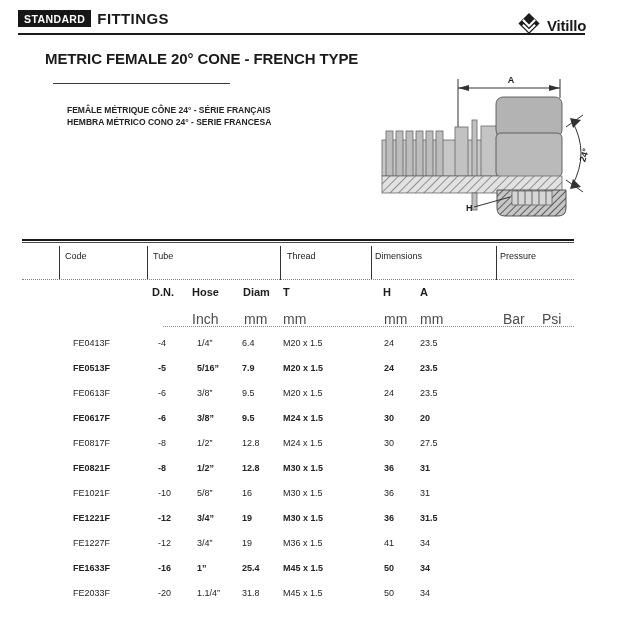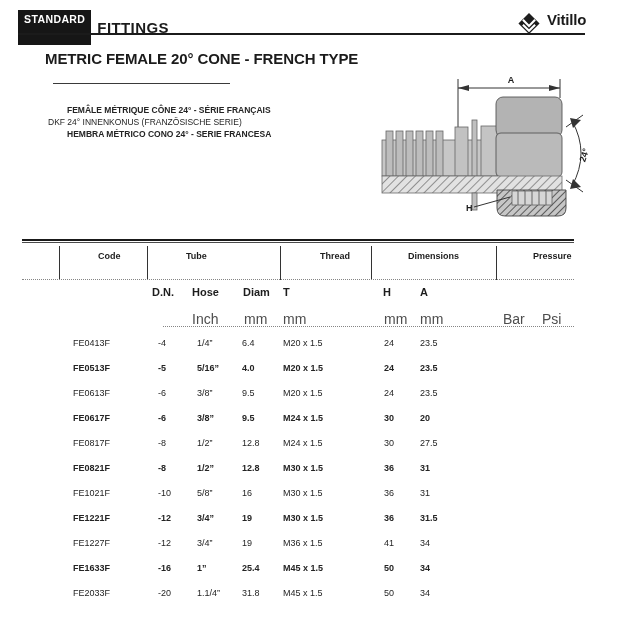--- a/index.html
+++ b/index.html
@@ -2,39 +2,39 @@
 <html><head>
 <meta charset="utf-8">
 <style>
   * { margin:0; padding:0; box-sizing:border-box; }
   html,body { width:640px; height:640px; background:#ffffff; overflow:hidden;
     font-family:"Liberation Sans", sans-serif; color:#222; }
 
   
   .topbar { position:absolute; top:10px; left:18px; display:flex; align-items:center; gap:6px; }
   .badge { background:#161616; color:#fff; font-size:10.5px; font-weight:700;
-    letter-spacing:.4px; padding:3px 6px 20px; }
+    letter-spacing:.4px; padding:3px 6px 2px; }
   .section-lbl { font-size:15px; font-weight:700; letter-spacing:.4px; color:#1b1b1b; }
-  .brand { position:absolute; top:11px; left:516px; display:flex; gap:5px; }
+  .brand { position:absolute; top:11px; left:516px; display:flex; align-items:center; gap:5px; }
   .brand-name { font-size:15px; font-weight:700; color:#1b1b1b; letter-spacing:-.2px; }
   .header-rule { position:absolute; top:33px; left:18px; width:567px; height:2px; background:#1b1b1b; }
 
   
   .page-title { position:absolute; top:50px; left:45px; font-size:15px; font-weight:700;
     color:#1b1b1b; letter-spacing:-.1px; }
   .title-rule { position:absolute; top:83px; left:53px; width:177px; height:1px; background:#3a3a3a; }
   .descs { position:absolute; top:104px; left:48px; font-size:8.5px; line-height:12px; color:#242424; }
   .descs .b { font-weight:700;margin-left:19px; }
 
   
   .tblwrap { position:absolute; left:22px; top:239px; width:552px; }
   .dbl-rule { position:absolute; top:0; left:0; width:552px; height:4px;
     border-top:2px solid #1a1a1a; border-bottom:1px solid #4a4a4a; }
   .vline { position:absolute; width:1px; background:#333; top:7px; height:34px; }
-  .ghead { position:absolute; top:12px; font-size:9px; font-weight:700; color:#1d1d1d;margin-left:33px; }
+  .ghead { position:absolute; top:12px; font-size:9px; font-weight:400; color:#1d1d1d; }
   .dot1 { position:absolute; top:40px; left:0; width:552px; border-bottom:1px dotted #858585; }
   .shead { position:absolute; top:47px; font-size:11px; font-weight:700; color:#1d1d1d; }
   .unit  { position:absolute; top:72px; font-size:14px; color:#4d4d4d; }
   .dot2 { position:absolute; top:87px; left:141px; width:411px; border-bottom:1px dotted #858585; }
 
   .rows { position:absolute; top:91px; left:0; width:552px; }
   .trow { position:relative; height:25px; display:grid;
     grid-template-columns:51px 85px 39px 45px 41px 101px 36px 83px 39px 1fr;
     align-items:center; font-size:9px; color:#242424; }
   .trow.alt { font-weight:700; }
@@ -64,21 +64,20 @@
   </span>
   <span class="brand-name">Vitillo</span>
 </div>
 <div class="header-rule"></div>
 
 <div class="page-title">METRIC FEMALE 20° CONE - FRENCH TYPE</div>
 <div class="title-rule"></div>
 
 <div class="descs">
   <div class="b">FEMÂLE MÉTRIQUE CÔNE 24° - SÉRIE FRANÇAIS</div>
-  <div>DKF 24° INNENKONUS (FRANZÖSISCHE SERIE)</div>
   <div class="b">HEMBRA MÉTRICO CONO 24° - SERIE FRANCESA</div>
 </div>
 
 <div class="diagram">
   <svg width="256" height="165" viewBox="0 0 256 165">
     <defs>
       <pattern id="h1" width="6" height="6" patternUnits="userSpaceOnUse" patternTransform="rotate(45)">
         <rect width="6" height="6" fill="#e2e2e2"></rect>
         <line x1="0" y1="0" x2="0" y2="6" stroke="#7a7a7a" stroke-width="1.6"></line>
       </pattern>
@@ -176,21 +175,21 @@
       <span>24</span>
       <span>23.5</span>
       <span></span>
         <span></span>
     </div>
     <div class="trow alt">
         <span></span>
       <span>FE0513F</span>
       <span>-5</span>
       <span>5/16”</span>
-      <span>4.0</span>
+      <span>7.9</span>
       <span>M20 x 1.5</span>
       <span>24</span>
       <span>23.5</span>
       <span></span>
         <span></span>
     </div>
     <div class="trow">
         <span></span>
       <span>FE0613F</span>
       <span>-6</span>

